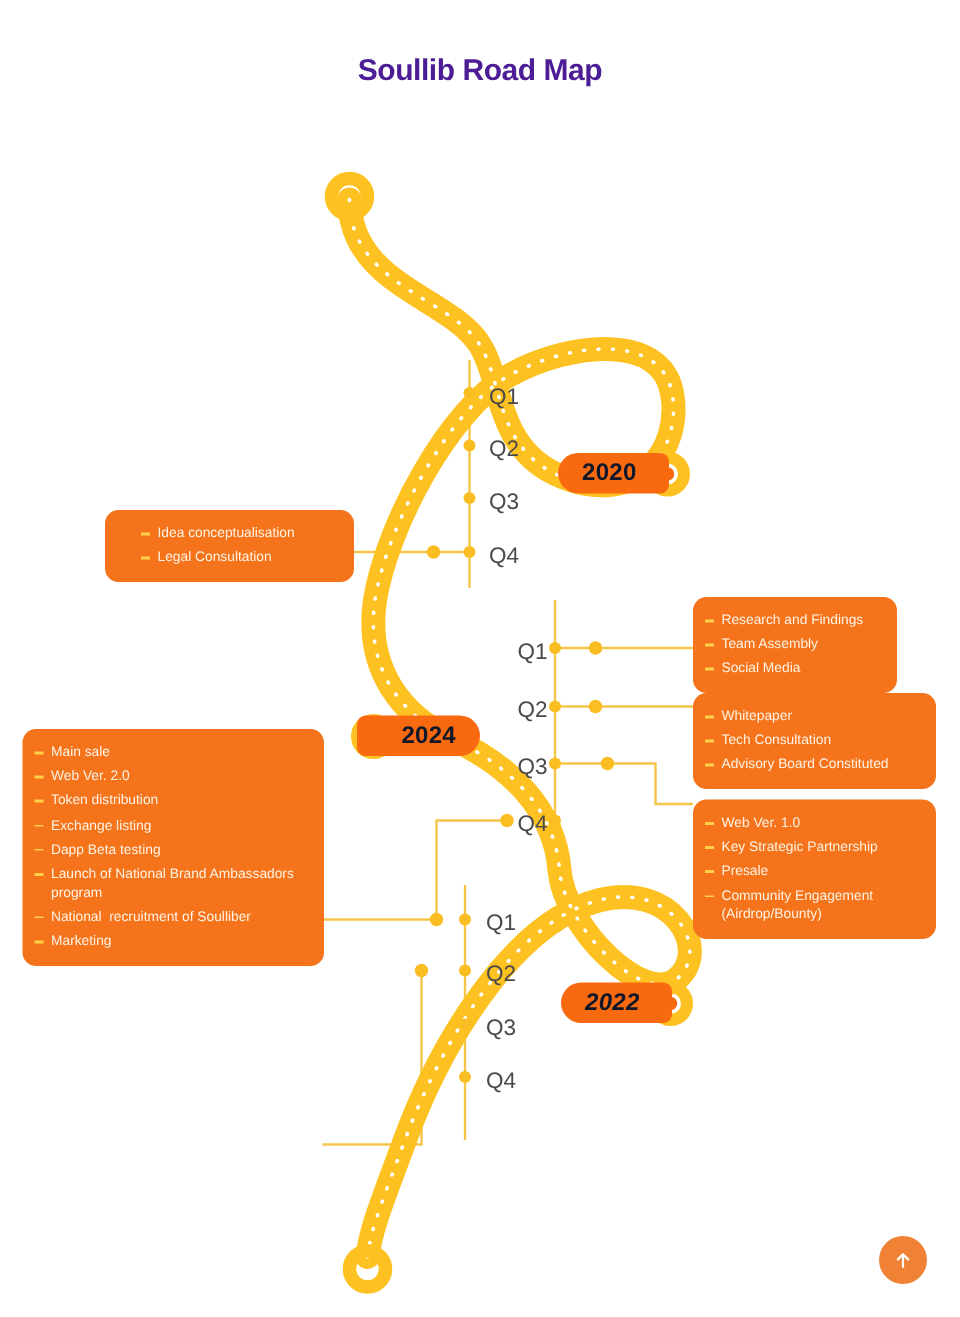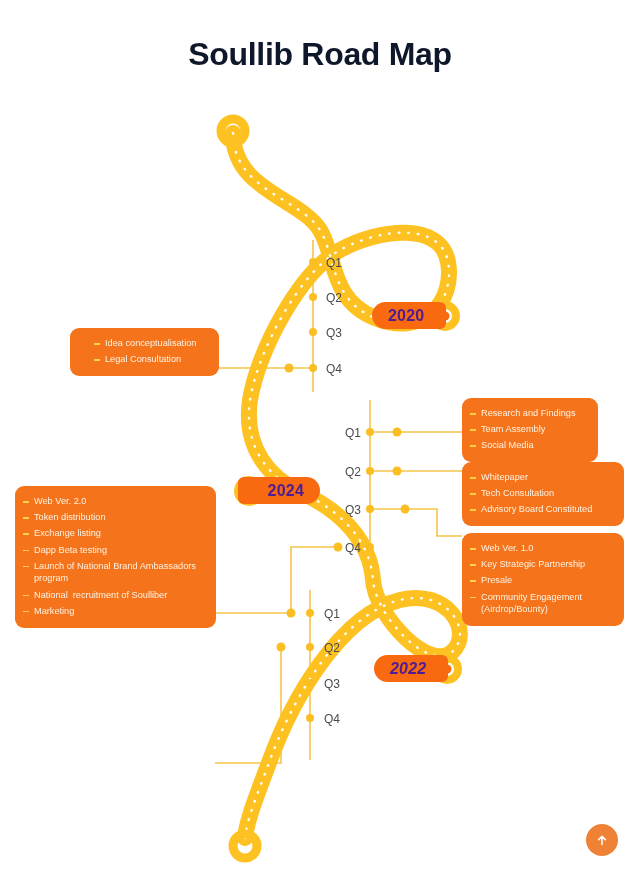--- a/index.html
+++ b/index.html
@@ -11,38 +11,38 @@
   }
   #page {
     position: relative;
     width: 640px; height: 878px;
     background: #ffffff;
   }
   #page-title {
     position: absolute;
     top: 36px; left: 0; width: 640px;
     text-align: center;
-    font-size: 32px;
+    font-size: 20px;
     font-weight: bold;
     letter-spacing: -0.3px;
-    color: #0f172a;
+    color: #4c1d95;
   }
   #road-svg {
     position: absolute;
     top: 0; left: 0;
     width: 640px; height: 878px;
   }
   
   .year-badge {
     position: absolute;
     height: 27px;
     display: flex;
     align-items: center;
     background: #F96A10;
-    color: #4c1d95;
+    color: #0f172a;
     font-size: 16px;
     font-weight: bold;
     letter-spacing: 0.2px;
   }
   .year-badge.right-node {
     border-radius: 14px 6px 6px 14px;
     padding: 0 22px 0 16px;
     justify-content: flex-start;
   }
   .year-badge.left-node {
@@ -71,21 +71,21 @@
   .info-box li::before {
     content: "";
     position: absolute;
     left: 0; top: 6px;
     width: 6px; height: 1.6px;
     background: #FFD24A;
   }
   
   .q-label {
     position: absolute;
-    font-size: 12px;
+    font-size: 15px;
     color: #4A4A4A;
     font-weight: normal;
   }
   
   #scroll-top {
     position: absolute;
     left: 586px; top: 824px;
     width: 32px; height: 32px;
     border-radius: 50%;
     background: #F08235;
@@ -213,21 +213,21 @@
   <div class="q-label" style="left:345px; top:426px;">Q1</div>
   <div class="q-label" style="left:345px; top:465px;">Q2</div>
   <div class="q-label" style="left:345px; top:503px;">Q3</div>
   <div class="q-label" style="left:345px; top:541px;">Q4</div>
 
   <div class="q-label" style="left:324px; top:607px;">Q1</div>
   <div class="q-label" style="left:324px; top:641px;">Q2</div>
   <div class="q-label" style="left:324px; top:677px;">Q3</div>
   <div class="q-label" style="left:324px; top:712px;">Q4</div>
 
-  <div class="info-box" style="left:70px; top:328px; width:149px;padding-left:24px;">
+  <div class="info-box" style="left:70px; top:340px; width:166px;padding-left:24px;">
     <ul>
         <li>Idea conceptualisation</li>
         <li>Legal Consultation</li>
       </ul>
   </div>
 
   <div class="info-box" style="left:462px; top:398px; width:136px;">
     <ul>
         <li>Research and Findings</li>
         <li>Team Assembly</li>
@@ -247,20 +247,21 @@
     <ul>
         <li>Web Ver. 1.0</li>
         <li>Key Strategic Partnership</li>
         <li>Presale</li>
         <li>Community Engagement (Airdrop/Bounty)</li>
       </ul>
   </div>
 
   <div class="info-box" style="left:15px; top:486px; width:201px;">
     <ul>
+        <li>Main sale</li>
         <li>Web Ver. 2.0</li>
         <li>Token distribution</li>
         <li>Exchange listing</li>
         <li>Dapp Beta testing</li>
         <li>Launch of National Brand Ambassadors program</li>
         <li>National  recruitment of Soulliber</li>
         <li>Marketing</li>
       </ul>
   </div>
 

